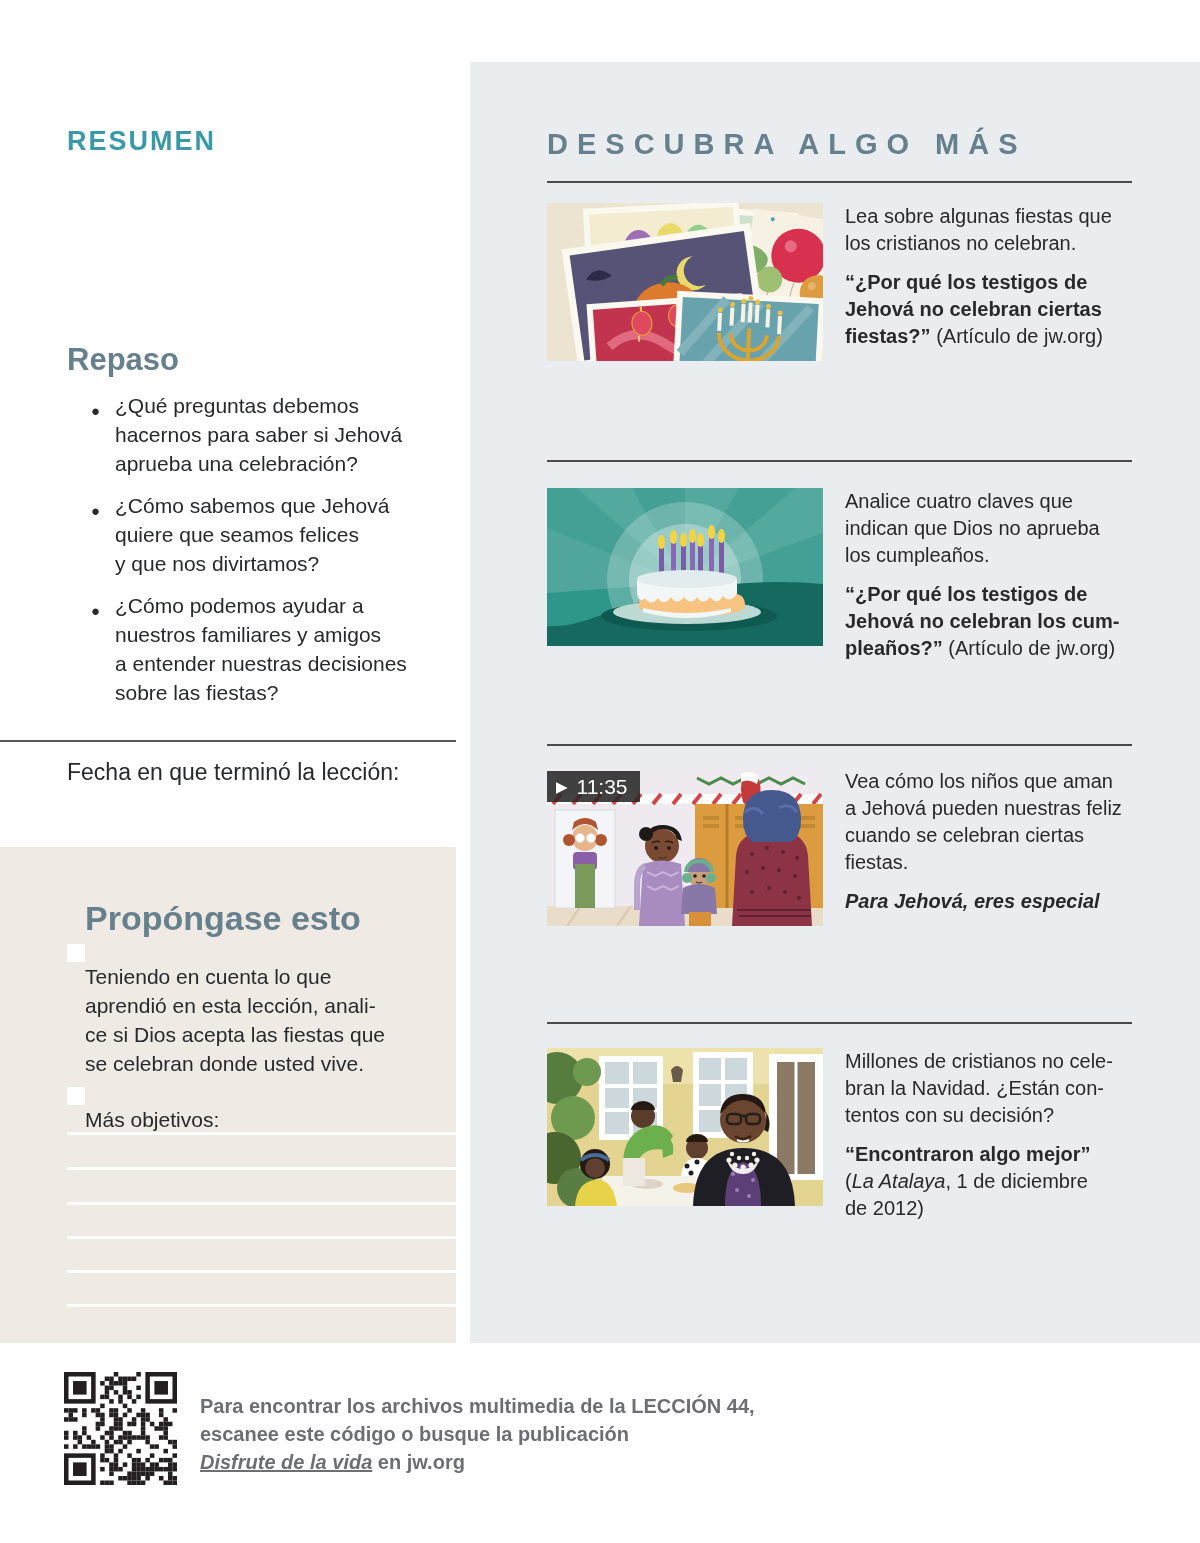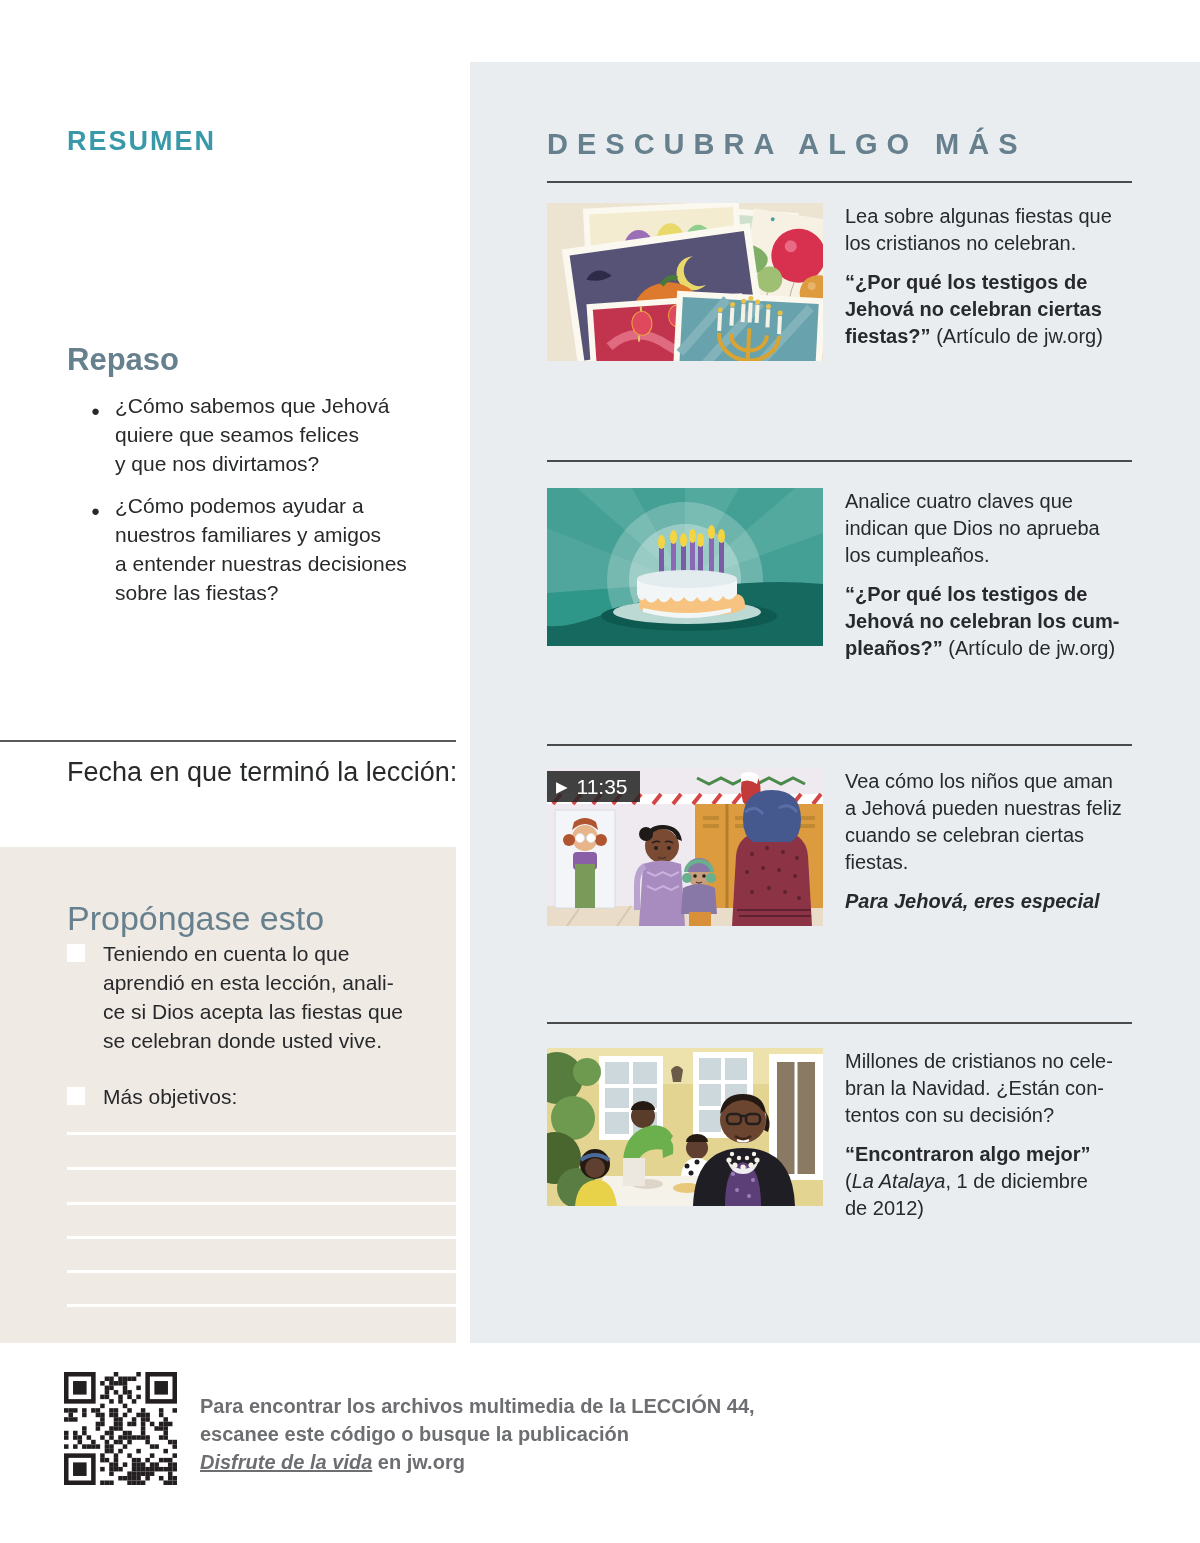--- a/index.html
+++ b/index.html
@@ -10,25 +10,25 @@
   .resumen-title{position:absolute;left:67px;top:104px;font-size:27px;font-weight:700;
                  letter-spacing:2px;color:#3a99a8;}
   .summary-text{position:absolute;left:67px;top:166px;width:410px;font-size:21px;
                 line-height:29px;white-space:pre-line;}
   .repaso-title{position:absolute;left:67px;top:316px;font-size:31px;font-weight:600;color:#66808d;}
   .bullet-list{position:absolute;left:67px;top:391px;width:400px;margin:0;padding:0;list-style:none;}
   .bullet-list li{position:relative;padding-left:48px;margin-bottom:13px;font-size:21px;
                   line-height:29px;white-space:pre-line;}
   .bullet-list li::before{content:"●";position:absolute;left:24px;top:5px;font-size:15px;color:#27292b;}
   .left-divider{position:absolute;left:0;top:740px;width:456px;height:0;border-top:2px solid #58595b;}
-  .fecha-label{position:absolute;left:67px;top:758px;font-size:27px;line-height:29px;}
+  .fecha-label{position:absolute;left:67px;top:758px;font-size:23px;line-height:29px;}
 
   .goal-box{position:absolute;left:0;top:847px;width:456px;height:496px;background:#f0eae5;}
-  .goal-title{position:absolute;left:67px;top:24px;font-size:34px;font-weight:400;color:#66808d;}
-  .goal-item{position:absolute;left:67px;display:flex;}
+  .goal-title{position:absolute;left:85px;top:24px;font-size:34px;font-weight:700;color:#66808d;}
+  .goal-item{position:absolute;left:67px;display:flex;flex-direction:column;}
   .goal-item .checkbox{flex:none;width:18px;height:18px;background:#ffffff;margin-top:5px;}
   .goal-item .goal-text{margin-left:18px;font-size:21px;line-height:29px;white-space:pre-line;width:320px;}
   .goal-item.g1{top:92px;}
   .goal-item.g2{top:235px;}
   .write-line{position:absolute;left:67px;right:0;height:3px;background:#ffffff;}
 
   
   .right-panel{position:absolute;left:470px;top:62px;width:730px;height:1281px;background:#e9edf0;padding-left:24px;}
   .panel-title{position:absolute;left:77px;top:42px;font-size:29px;font-weight:700;
                letter-spacing:9px;color:#66808d;white-space:nowrap;}
@@ -54,20 +54,23 @@
 </style>
 </head>
 <body>
 
 <div id="page">
 
   <h2 class="resumen-title">RESUMEN</h2>
 
   <h2 class="repaso-title">Repaso</h2>
   <ul class="bullet-list">
+    <li>¿Qué preguntas debemos
+hacernos para saber si Jehová
+aprueba una celebración?</li>
     <li>¿Cómo sabemos que Jehová
 quiere que seamos felices
 y que nos divirtamos?</li>
     <li>¿Cómo podemos ayudar a
 nuestros familiares y amigos
 a entender nuestras decisiones
 sobre las fiestas?</li>
   </ul>
 
   <div class="left-divider"></div>

